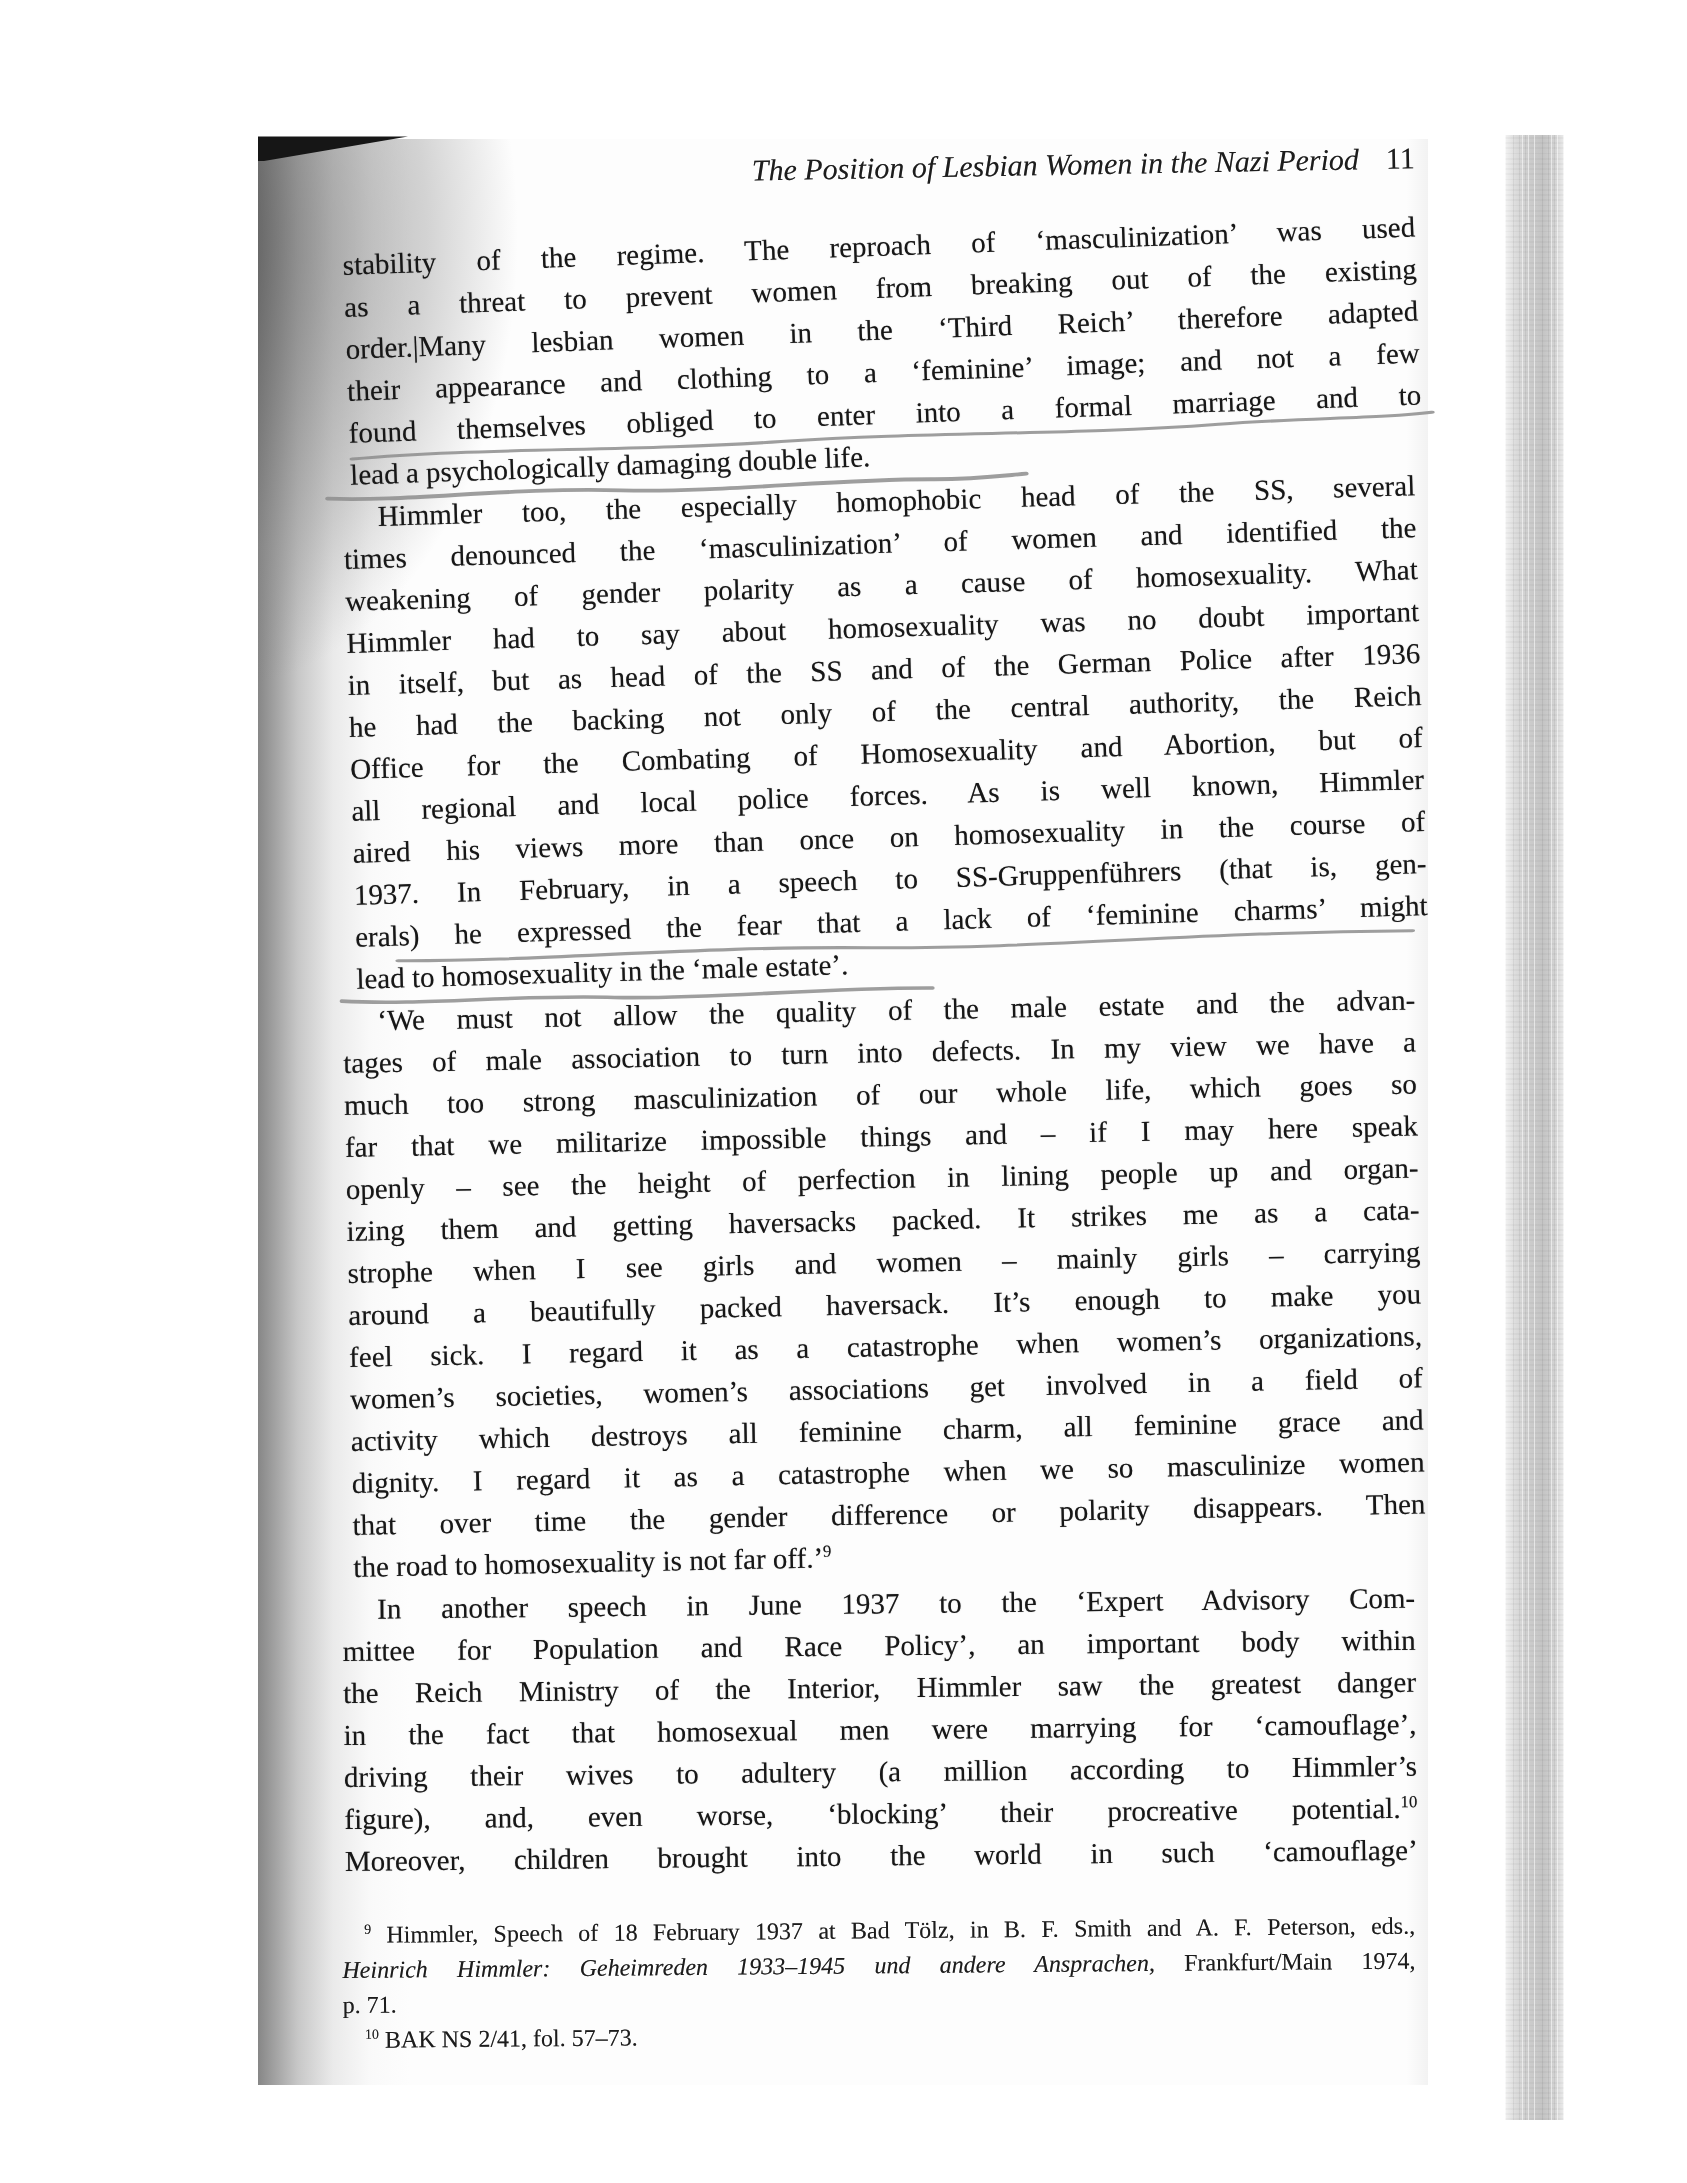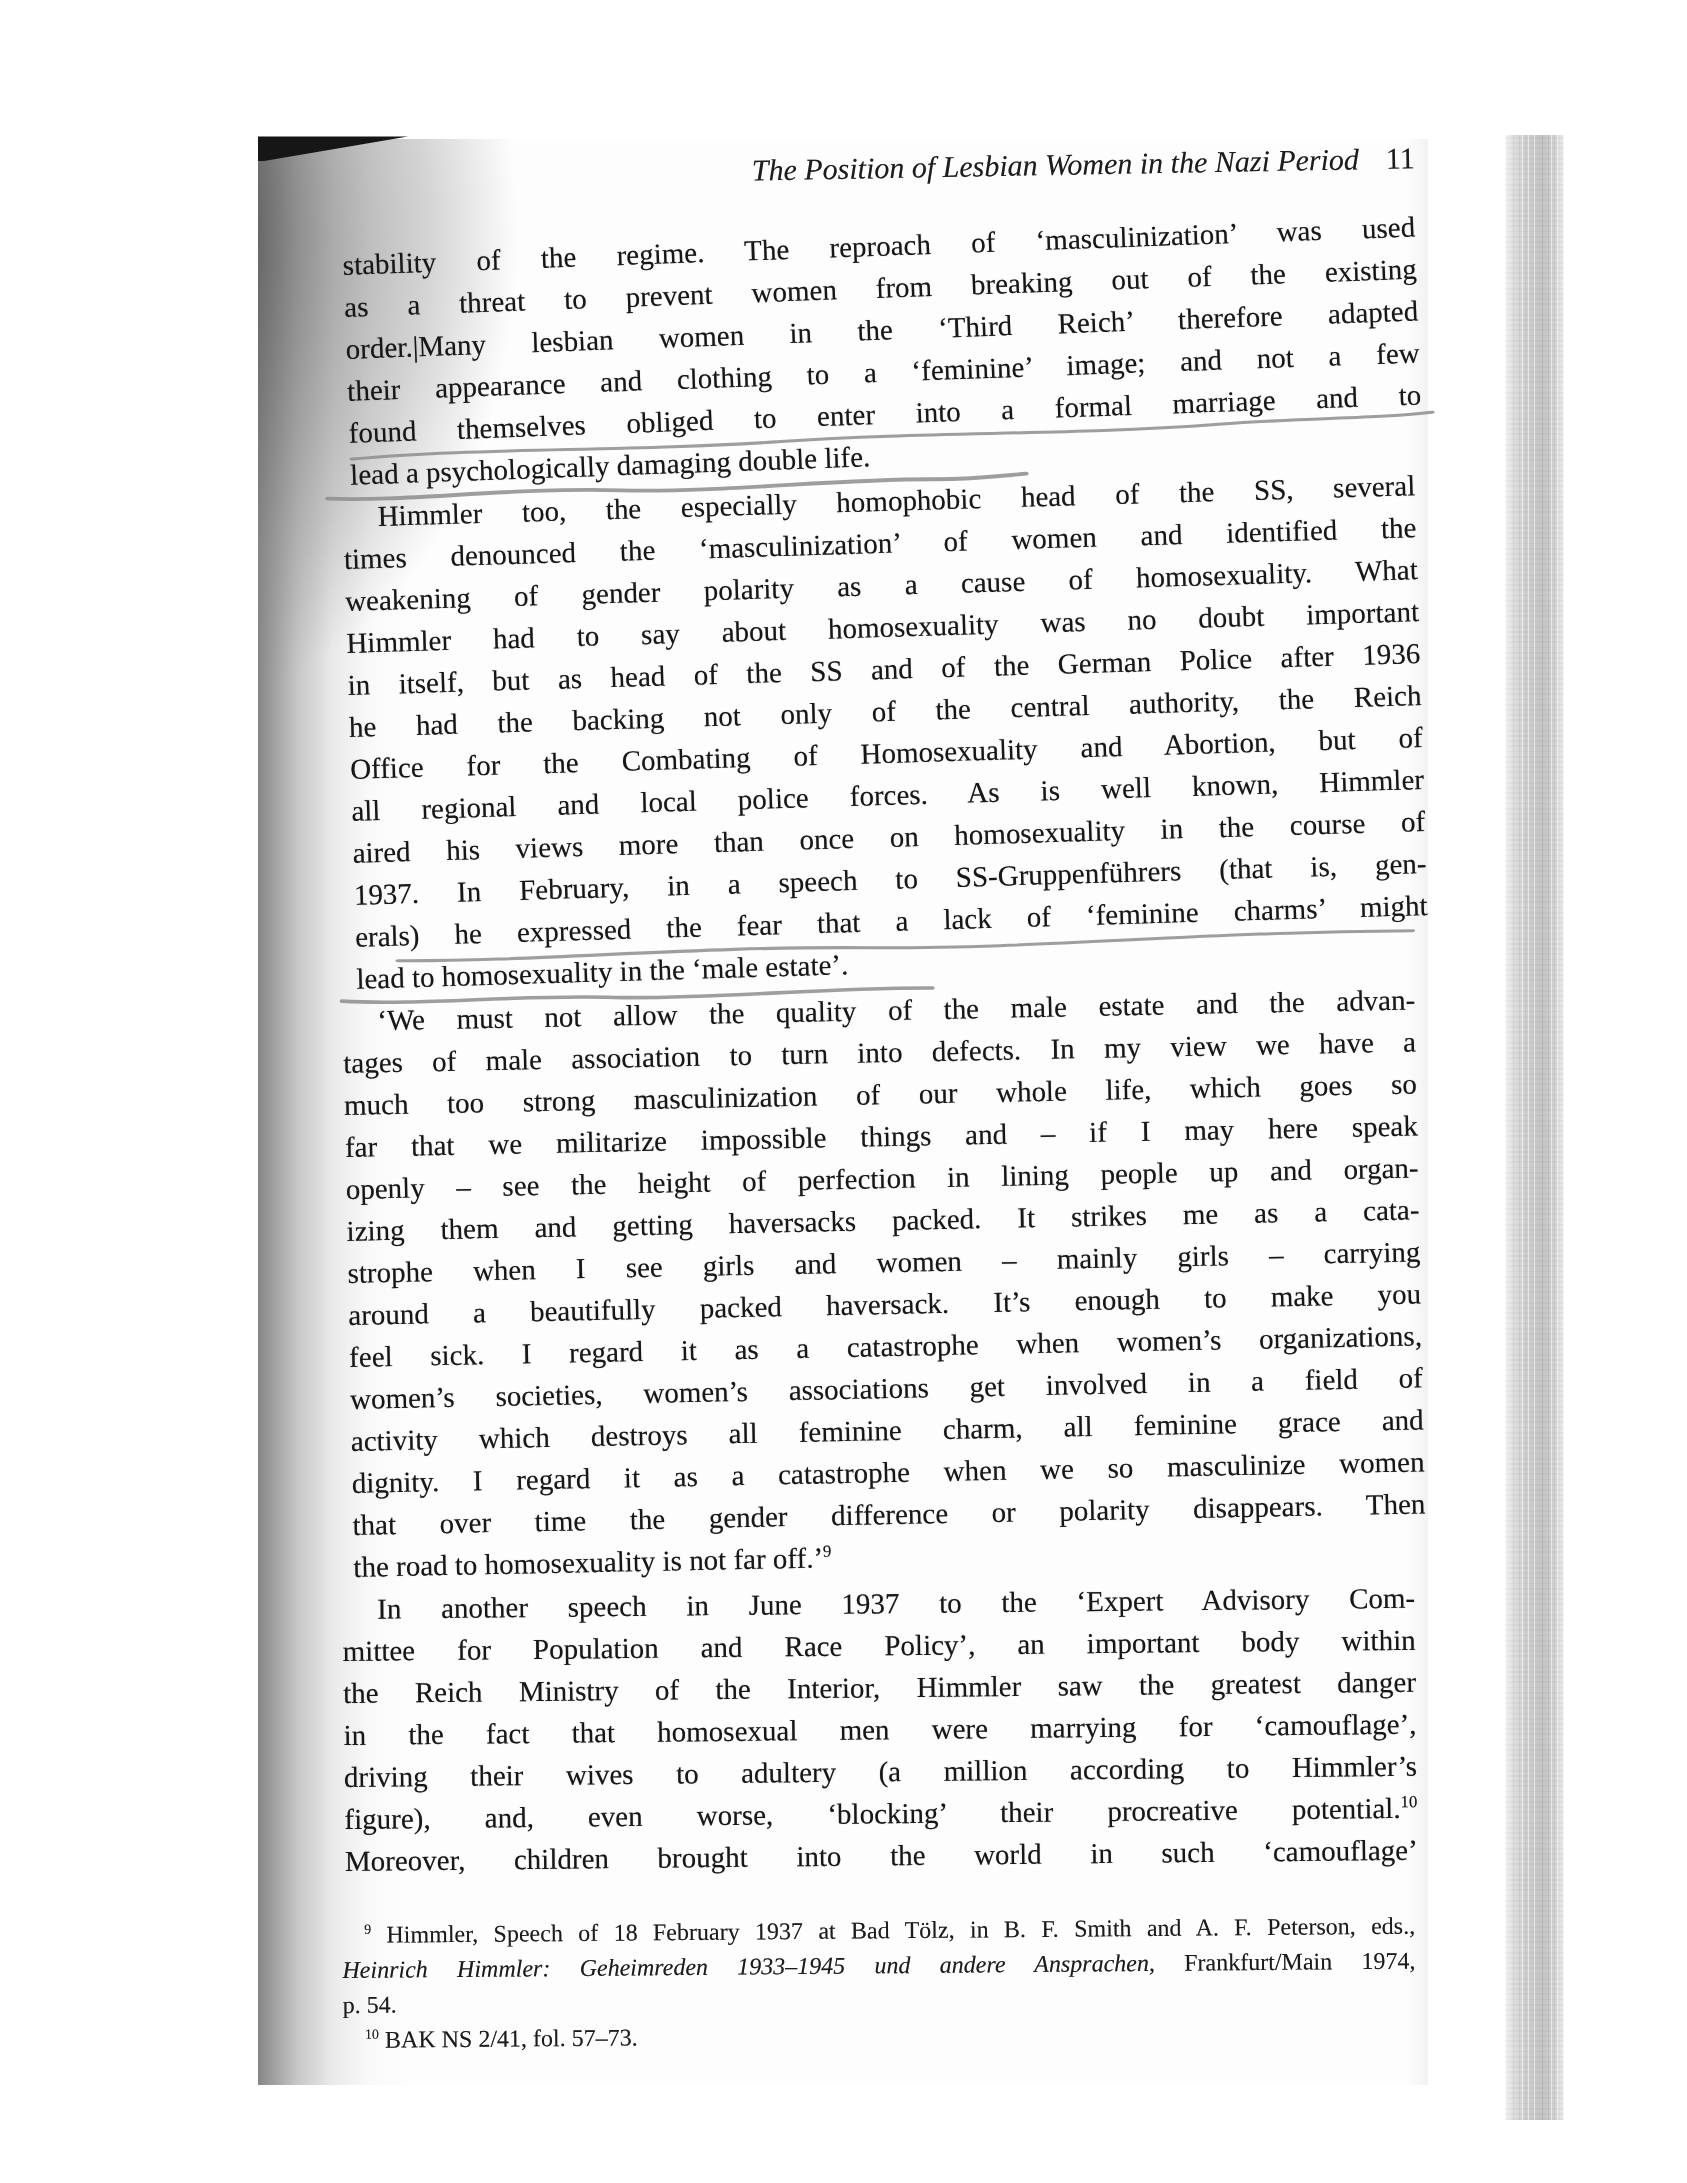--- a/index.html
+++ b/index.html
@@ -160,21 +160,21 @@
       <div class="bl"><span>the Reich Ministry of the Interior, Himmler saw the greatest danger</span><sup class="ref"></sup></div>
       <div class="bl"><span>in the fact that homosexual men were marrying for ‘camouflage’,</span><sup class="ref"></sup></div>
       <div class="bl"><span>driving their wives to adultery (a million according to Himmler’s</span><sup class="ref"></sup></div>
       <div class="bl"><span>figure), and, even worse, ‘blocking’ their procreative potential.</span><sup class="ref">10</sup></div>
       <div class="bl"><span>Moreover, children brought into the world in such ‘camouflage’</span><sup class="ref"></sup></div>
     </div>
 
     <div class="footnotes">
       <div class="fl ind"><sup class="ref">9</sup><span> Himmler, Speech of 18 February 1937 at Bad Tölz, in B. F. Smith and A. F. Peterson, eds.,</span></div>
       <div class="fl"><span class="it">Heinrich Himmler: Geheimreden 1933–1945 und andere Ansprachen,</span><span> Frankfurt/Main 1974,</span></div>
-      <div class="fl end"><span>p. 54.</span></div>
+      <div class="fl end"><span>p. 71.</span></div>
       <div class="fl end ind"><sup class="ref">10</sup><span> BAK NS 2/41, fol. 57–73.</span></div>
     </div>
 
   </div>
 </div>
 
 <div class="fore-edge"></div>
 
 
 </body></html>

